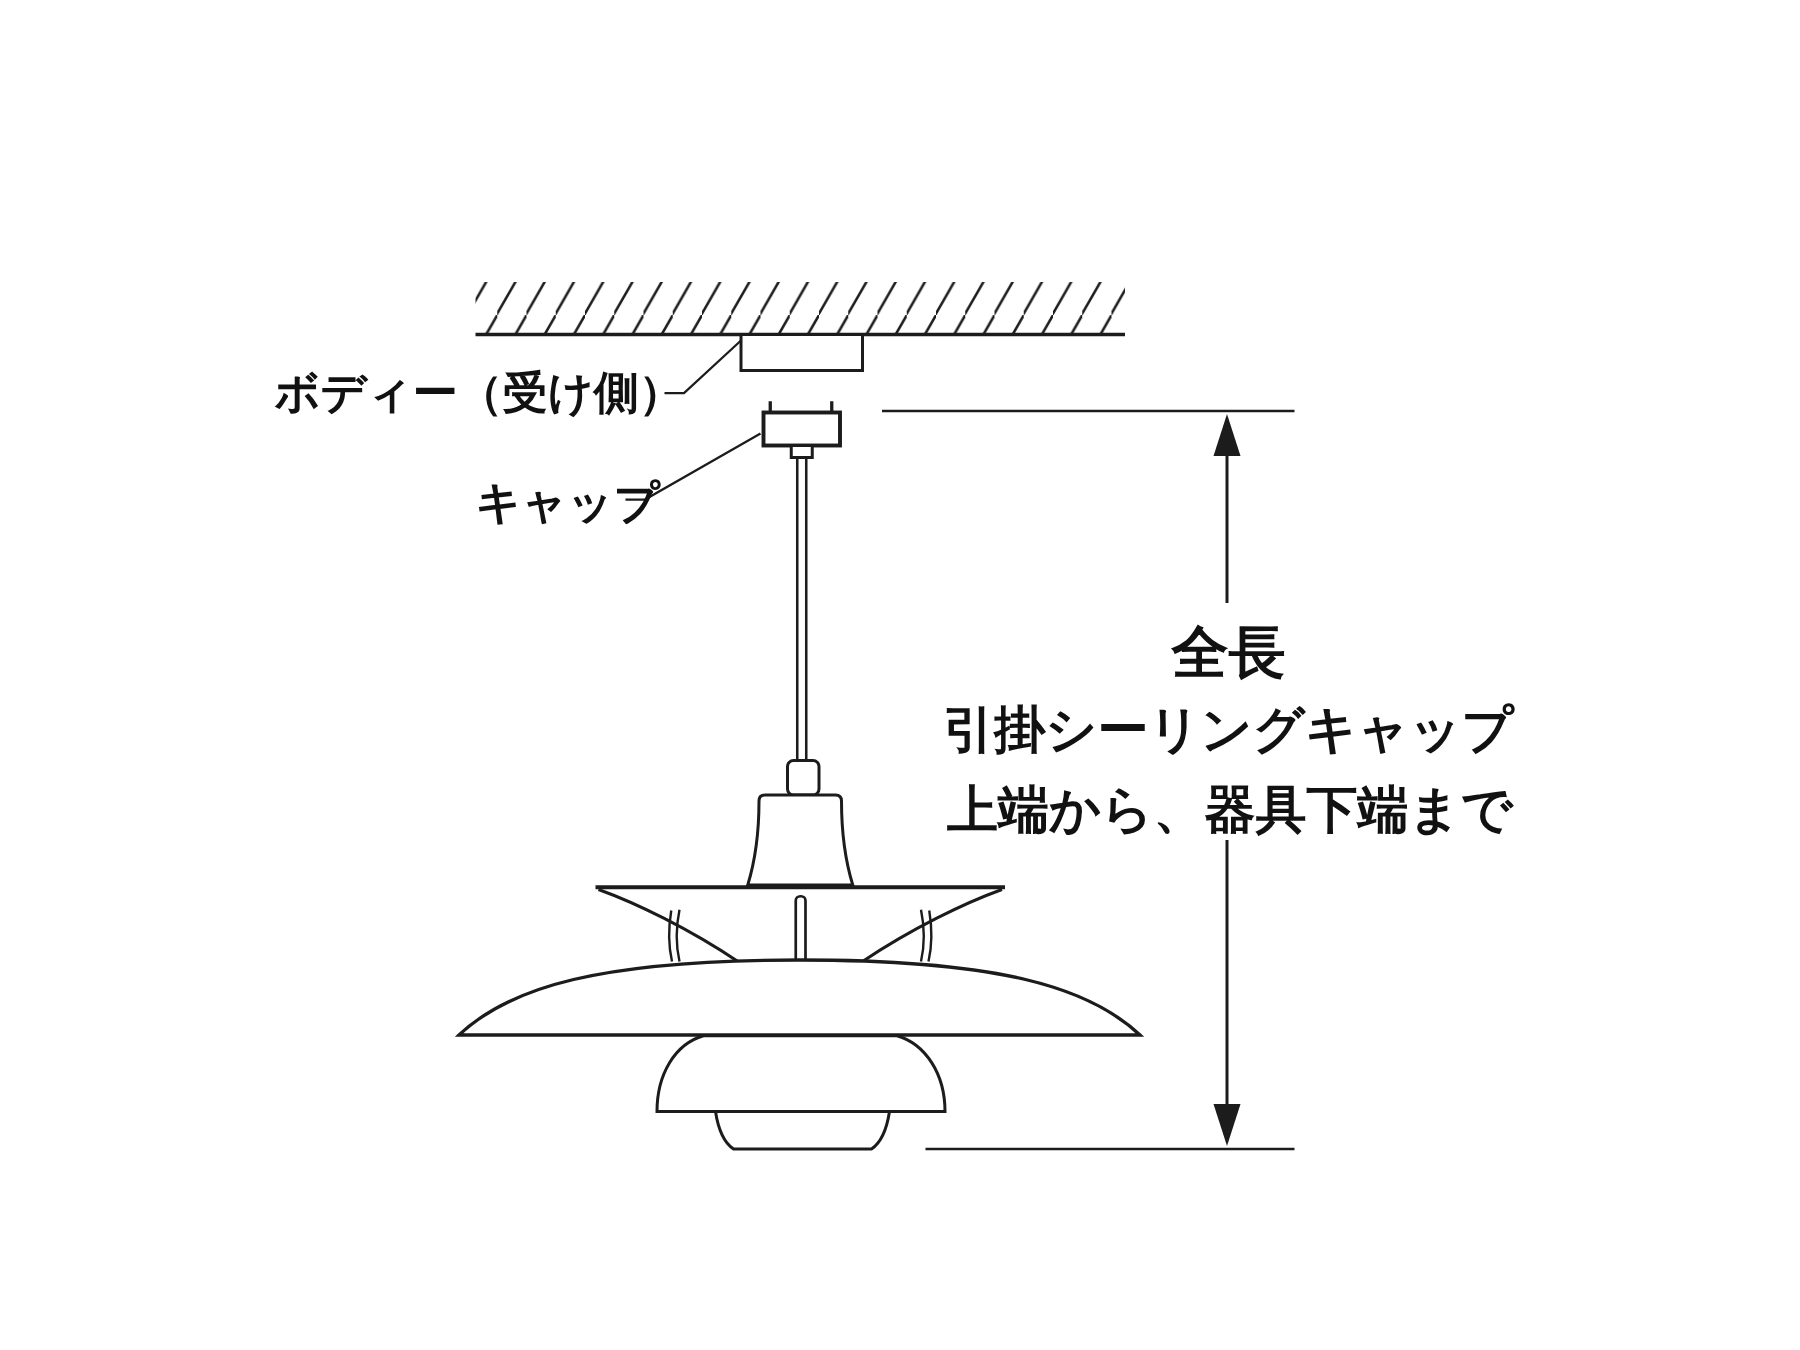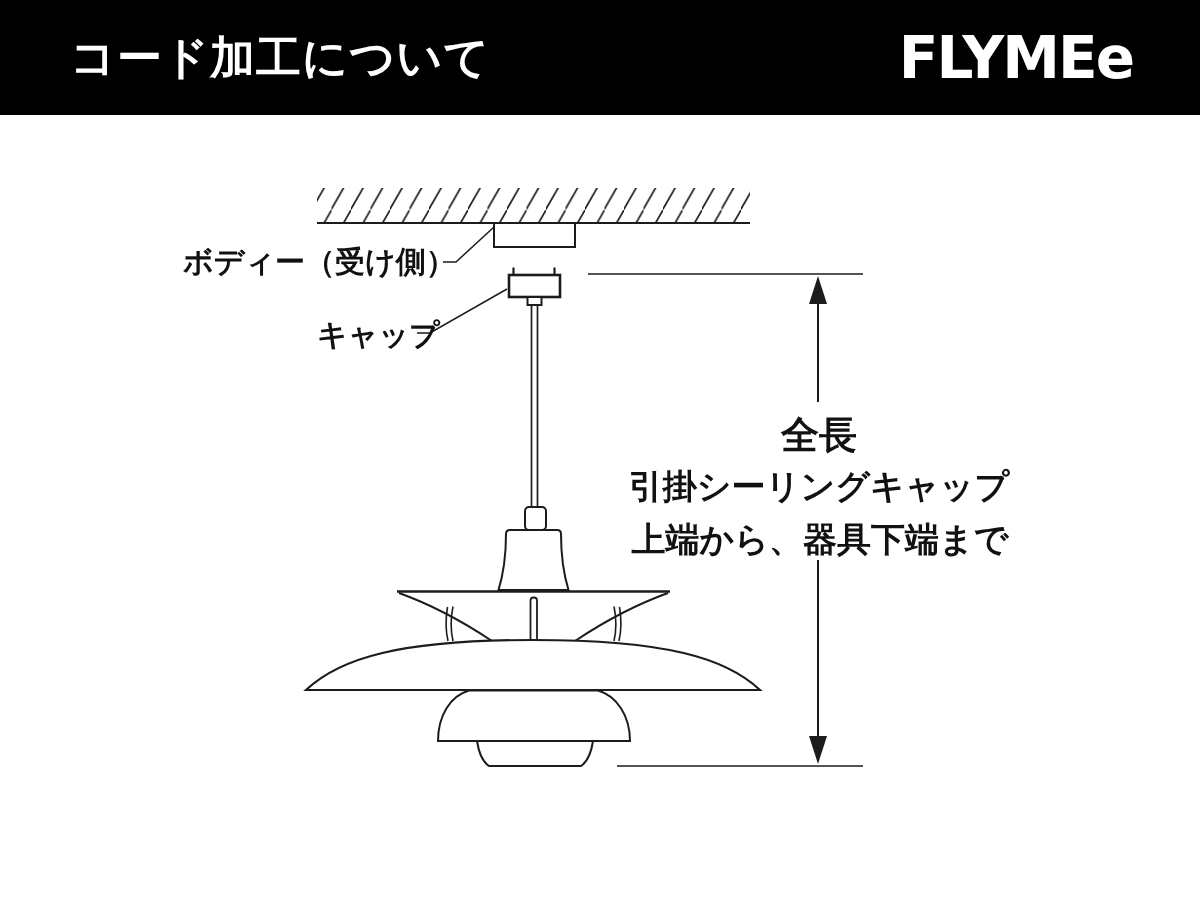--- a/index.html
+++ b/index.html
@@ -44,24 +44,20 @@
   }
   .lbl{font-size:30px;}
   .meas-big{font-size:38px;}
   .meas{font-size:34px;}
 </style>
 </head>
 <body>
 
 <div class="page">
 
-  <div class="header">
-    <div class="header-title">コード加工について</div>
-    <div class="brand">FLYMEe</div>
-  </div>
 
   <svg class="diagram" viewBox="0 0 1200 900" xmlns="http://www.w3.org/2000/svg">
     <defs>
       <pattern id="hatch" patternUnits="userSpaceOnUse" width="19.5" height="35">
         <path d="M -4 41 L 23 -6" stroke="#1c1c1c" stroke-width="1.7" fill="none"></path>
       </pattern>
     </defs>
 
     <rect x="317" y="188" width="433" height="35" fill="url(#hatch)"></rect>
     <path d="M317 223 H750" stroke="#1c1c1c" stroke-width="2.2" fill="none"></path>

